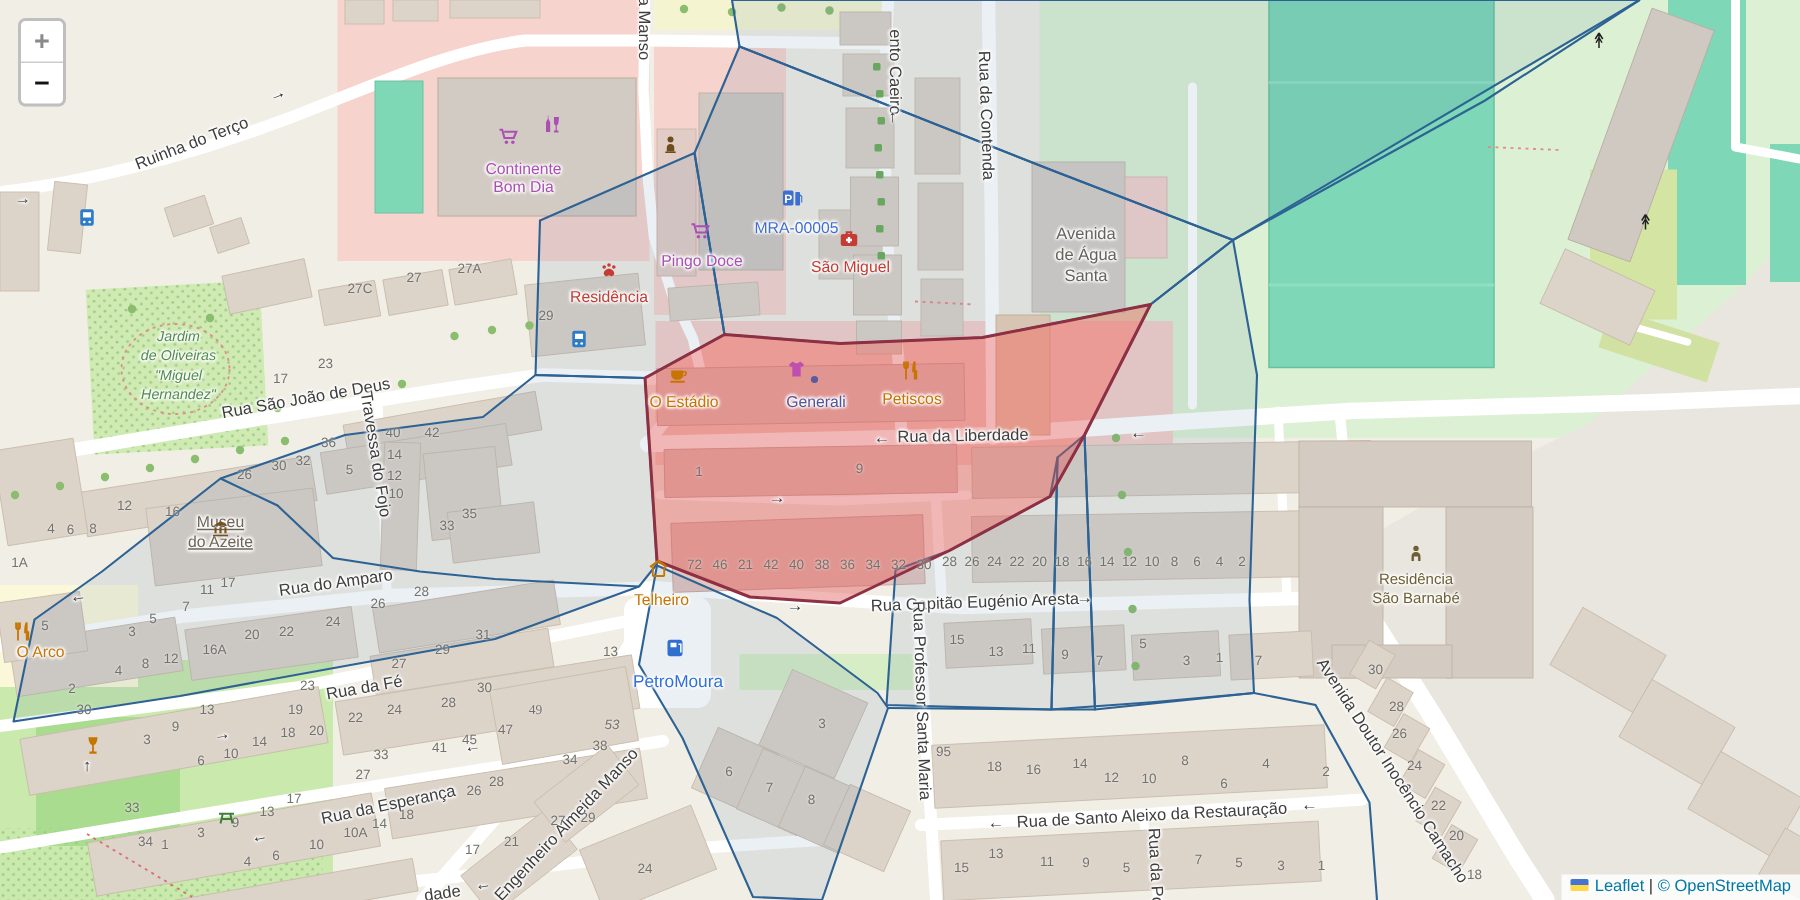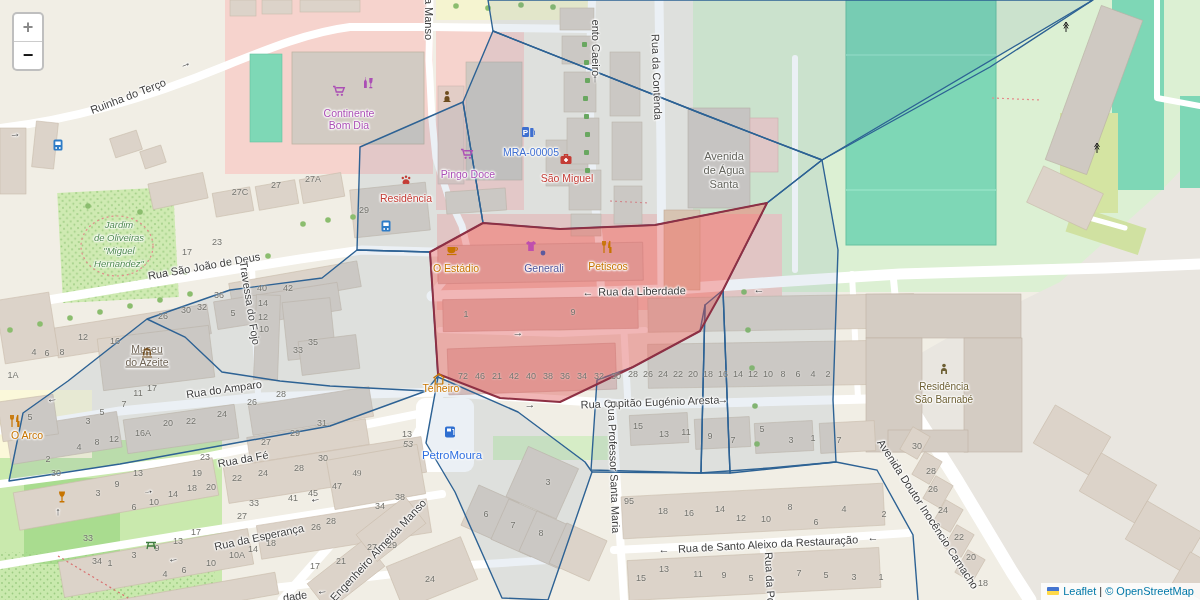--- a/index.html
+++ b/index.html
@@ -396,21 +396,21 @@
       <div class="lbl num" style="left: 97px; top: 561px;">34</div>
       <div class="lbl num" style="left: 110px; top: 563px;">1</div>
       <div class="lbl num" style="left: 316px; top: 527px;">26</div>
       <div class="lbl num" style="left: 271px; top: 543px;">18</div>
       <div class="lbl num" style="left: 253px; top: 549px;">14</div>
       <div class="lbl num" style="left: 237px; top: 555px;">10A</div>
       <div class="lbl num" style="left: 211px; top: 563px;">10</div>
       <div class="lbl num" style="left: 184px; top: 570px;">6</div>
       <div class="lbl num" style="left: 165px; top: 574px;">4</div>
       <div class="lbl num" style="left: 407px; top: 434px;">13</div>
-      <div class="lbl num" style="left: 408px; top: 444px; font-style: italic;">53</div>
+      <div class="lbl num" style="left: 408px; top: 483px; font-style: italic;">53</div>
       <div class="lbl num" style="left: 357px; top: 473px; font-family: Liberation Serif, serif;">49</div>
       <div class="lbl num" style="left: 337px; top: 486px;">47</div>
       <div class="lbl num" style="left: 400px; top: 497px;">38</div>
       <div class="lbl num" style="left: 380px; top: 506px;">34</div>
       <div class="lbl num" style="left: 331px; top: 521px;">28</div>
       <div class="lbl num" style="left: 372px; top: 547px;">27</div>
       <div class="lbl num" style="left: 392px; top: 545px;">29</div>
       <div class="lbl num" style="left: 315px; top: 566px;">17</div>
       <div class="lbl num" style="left: 341px; top: 561px;">21</div>
       <div class="lbl num" style="left: 430px; top: 579px;">24</div>
@@ -527,21 +527,21 @@
       </div>
       <div class="lbl poi" style="left: 608px; top: 266px; color: rgb(199, 116, 0); line-height: 12px;">
         <div>Petiscos</div>
       </div>
       <div class="icn" style="left: 607px; top: 247px;">
         <svg width="14" height="14" viewBox="0 0 14 14">
           <path d="M4 1v4.5M2.7 1v3c0 .9.6 1.5 1.3 1.5S5.3 4.9 5.3 4V1M4 5.5V13" stroke="#c77400" stroke-width="1.2" fill="none"></path>
           <path d="M9.8 1c-1.1 2-1.1 5-1.1 6.5h2.2V13M9.8 1v12" stroke="#c77400" stroke-width="1.2" fill="none"></path>
         </svg>
       </div>
-      <div class="lbl poi" style="left: 441px; top: 388px; color: rgb(199, 116, 0); line-height: 12px; text-align: right;">
+      <div class="lbl poi" style="left: 441px; top: 400px; color: rgb(199, 116, 0); line-height: 12px; text-align: right;">
         <div>Telheiro</div>
       </div>
       <div class="icn" style="left: 439px; top: 379px;">
         <svg width="14" height="14" viewBox="0 0 14 14">
           <path d="M1.5 6 7 2l5.5 4" fill="none" stroke="#c77400" stroke-width="1.5"></path>
           <path d="M3.2 6v6M10.8 6v6M3 12h8" stroke="#c77400" stroke-width="1.2"></path>
         </svg>
       </div>
       <div class="lbl poi" style="left: 452px; top: 455px; color: rgb(47, 111, 224); line-height: 12px; font-size: 11.5px;">
         <div>PetroMoura</div>

